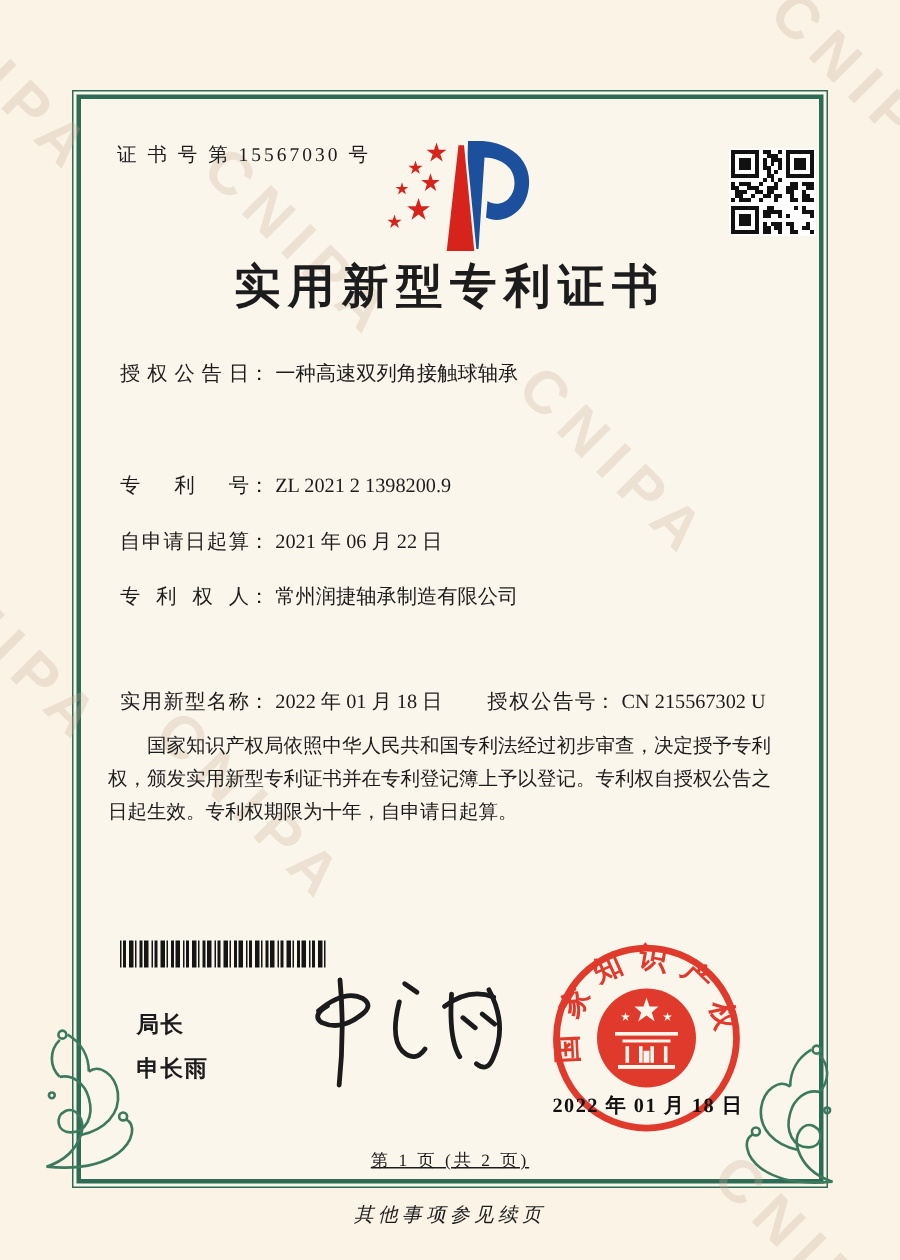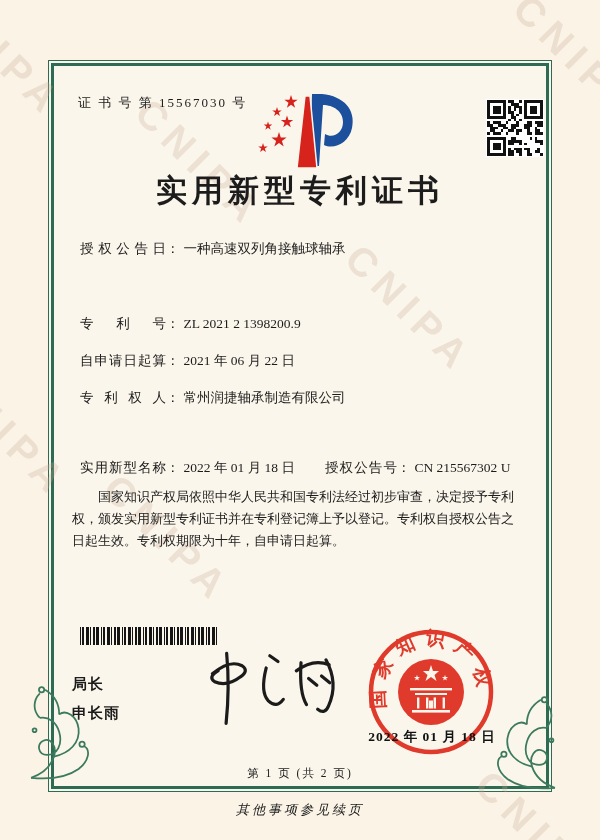--- a/index.html
+++ b/index.html
@@ -31,29 +31,29 @@
     font-size:31px;font-weight:700;letter-spacing:5px;}
   .frow{position:absolute;left:80px;font-size:13.5px;white-space:nowrap;}
   .flabel{display:inline-block;width:86px;text-align:justify;text-align-last:justify;vertical-align:bottom;}
   .flabel2{display:inline-block;width:72px;margin-left:30px;text-align:justify;text-align-last:justify;vertical-align:bottom;}
   .fvalue{margin-left:4px;}
   .paras{position:absolute;left:72px;top:486px;width:442px;
     font-size:13px;line-height:22px;text-align:justify;}
   .paras p{margin:0;text-indent:2em;}
   .barcode{position:absolute;left:80px;top:627px;width:160px;height:18px;font-size:0;}
   .barcode i{display:inline-block;height:100%;background:#151515;}
-  .officer{position:absolute;left:72px;top:669px;
+  .officer{position:absolute;left:91px;top:669px;
     font-family:"Liberation Sans","DejaVu Sans",sans-serif;
     font-size:15px;font-weight:600;line-height:29px;letter-spacing:1px;}
   .signature{position:absolute;left:185px;top:646px;}
   .seal{position:absolute;left:366px;top:627px;width:130px;height:130px;}
   .seal-date{position:absolute;left:356px;top:728px;width:152px;text-align:center;
     font-size:13.5px;font-weight:700;letter-spacing:1px;color:#111;}
   .page-num{position:absolute;left:0;right:0;top:766px;text-align:center;
-    font-size:11.5px;letter-spacing:2px;}
+    font-size:11.5px;letter-spacing:2px;text-decoration:underline;}
   .continuation{position:absolute;left:0;right:0;top:801px;text-align:center;
     font-size:13px;font-style:italic;letter-spacing:3px;}
   .ornament{position:absolute;z-index:2;}
   .orn-bl{left:24px;top:674px;}
   .orn-br{left:474px;top:684px;transform:scaleX(-1);}
 </style>
 </head>
 <body>
 
 <div class="page">

